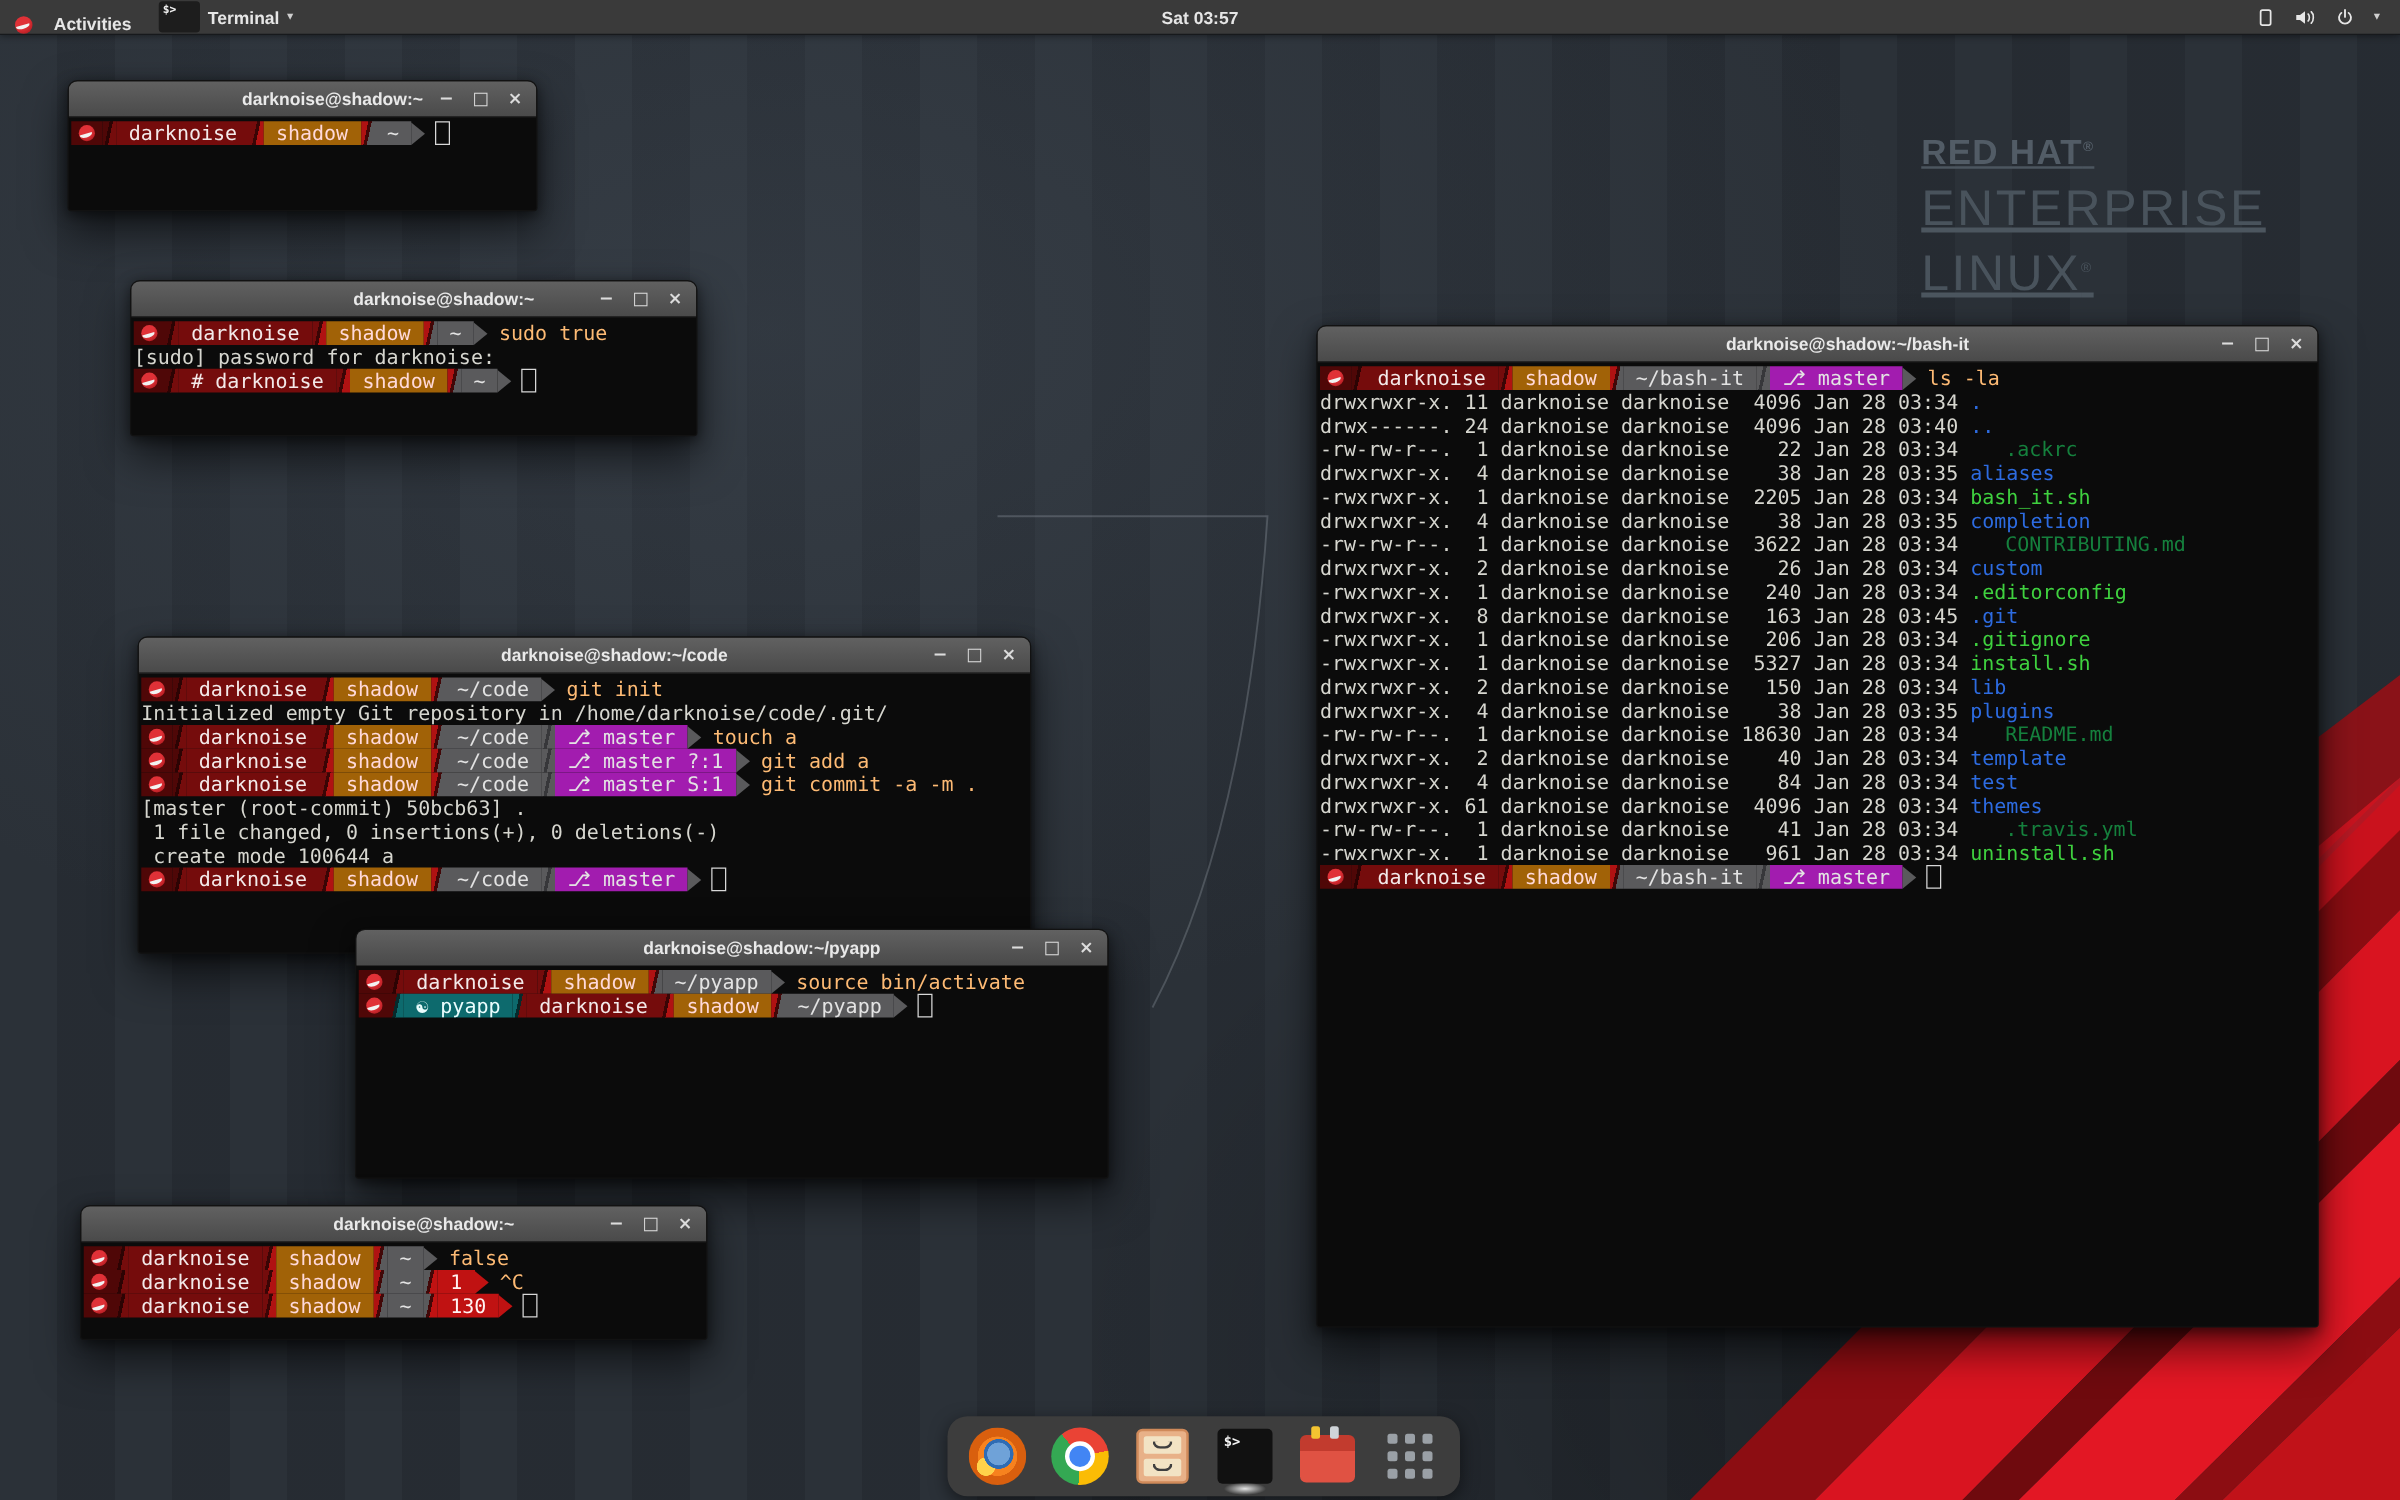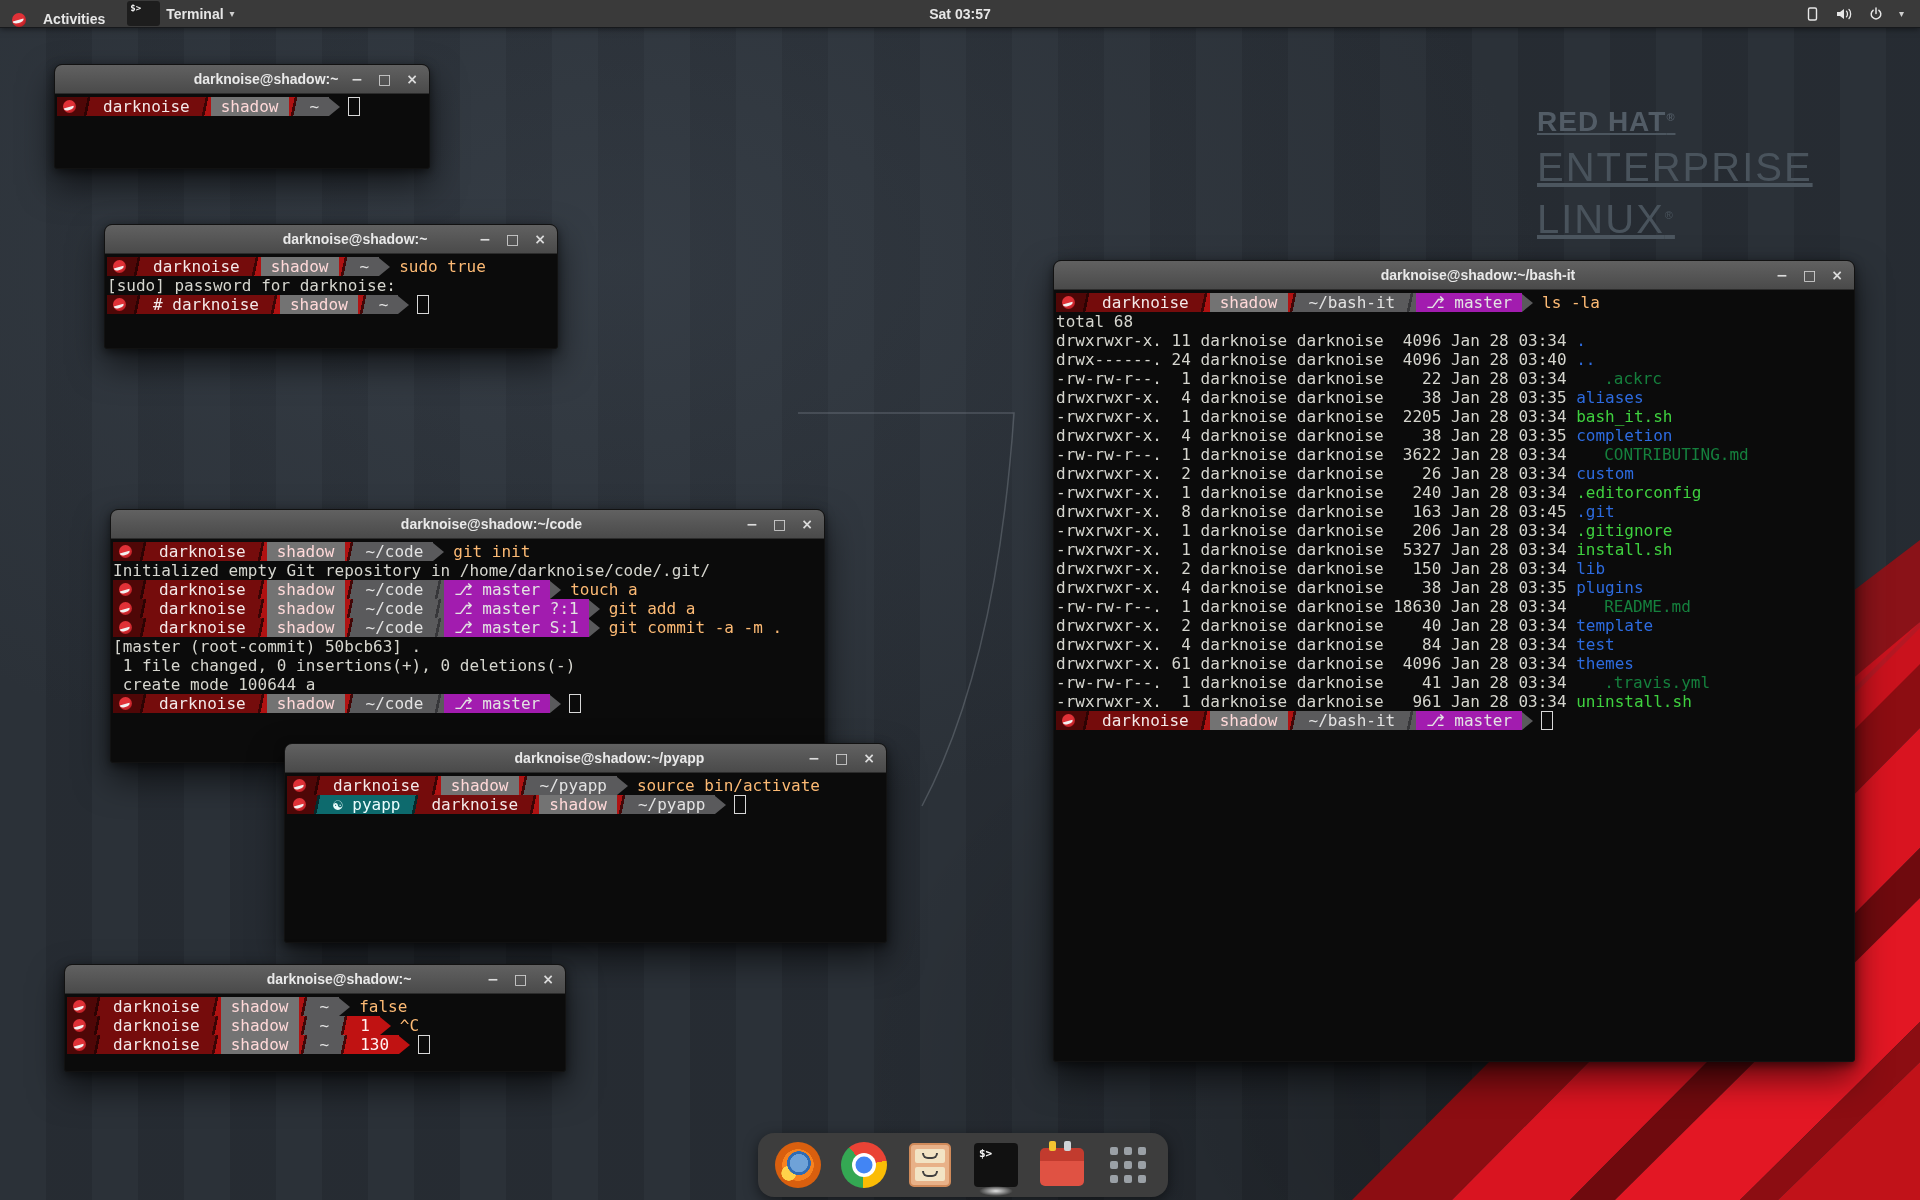--- a/index.html
+++ b/index.html
@@ -59,21 +59,21 @@
   .fc-exec{color:#3fd13f;}
   .fc-plain{color:#15803d;margin-left:28px;}
   .cmd{margin-left:9px;color:#fdba74;}
   .cursor{width:10px;height:17px;border:1px solid #d8d8d8;margin-left:8px;flex:none;}
 
   .seg{display:flex;align-items:center;height:19px;padding:0 10px;flex:none;
     font:16px/19px "DejaVu Sans Mono",monospace;}
   .seg.hat{background:#4f0707;padding:0 6px;}
   .seg.hat .hat-icon{width:13px;height:13px;}
   .seg.user{background:#750c0c;color:#f3e9e9;}
-  .seg.host{background:#737373;color:#ffd9d9;}
+  .seg.host{background:#a16207;color:#ffd9d9;}
   .seg.path{background:#5a5a5c;color:#e3e3e3;}
   .seg.git {background:#a21caf;color:#e3e3e3;}
   .seg.exit{background:#c01212;color:#fff2f2;}
   .seg.venv{background:#0d6a6d;color:#eafdfd;}
   .sep{width:11px;height:19px;flex:none;}
   .s-hat-user {background:linear-gradient(102deg,#4f0707 38%,#2c0303 38% 56%,#750c0c 56%);}
   .s-hat-venv {background:linear-gradient(102deg,#4f0707 38%,#062a2b 38% 56%,#0d6a6d 56%);}
   .s-user-host{background:linear-gradient(102deg,#750c0c 38%,#3a0505 38% 56%,#b01212 56%);}
   .s-host-path{background:linear-gradient(102deg,#b01212 38%,#420707 38% 56%,#5a5a5c 56%);}
   .s-path-git {background:linear-gradient(102deg,#5a5a5c 38%,#37373a 38% 56%,#5a5a5c 56%);}
@@ -256,21 +256,20 @@
         <div class="titlebar">
           <span class="title">darknoise@shadow:~/bash-it</span>
           <span class="winbtns">
             <span class="wbtn">−</span>
             <span class="wbtn">□</span>
             <span class="wbtn">×</span>
           </span>
         </div>
         <div class="tbody" style="height: 769px;">
           <div class="trow"><span class="seg hat"><span class="hat-icon"></span></span><span class="sep s-hat-user"></span><span class="seg user">darknoise</span><span class="sep s-user-host"></span><span class="seg host">shadow</span><span class="sep s-host-path"></span><span class="seg path">~/bash-it</span><span class="sep s-path-git"></span><span class="seg git">⎇ master</span><span class="arrow a-git"></span><span class="cmd">ls -la</span></div>
-          <div class="trow"><span class="plain">total 68</span></div>
           <div class="trow"><span class="plain">drwxrwxr-x. 11 darknoise darknoise  4096 Jan 28 03:34 </span><span class="fc-dir">.</span></div>
           <div class="trow"><span class="plain">drwx------. 24 darknoise darknoise  4096 Jan 28 03:40 </span><span class="fc-dir">..</span></div>
           <div class="trow"><span class="plain">-rw-rw-r--.  1 darknoise darknoise    22 Jan 28 03:34 </span><span class="fc-plain">.ackrc</span></div>
           <div class="trow"><span class="plain">drwxrwxr-x.  4 darknoise darknoise    38 Jan 28 03:35 </span><span class="fc-dir">aliases</span></div>
           <div class="trow"><span class="plain">-rwxrwxr-x.  1 darknoise darknoise  2205 Jan 28 03:34 </span><span class="fc-exec">bash_it.sh</span></div>
           <div class="trow"><span class="plain">drwxrwxr-x.  4 darknoise darknoise    38 Jan 28 03:35 </span><span class="fc-dir">completion</span></div>
           <div class="trow"><span class="plain">-rw-rw-r--.  1 darknoise darknoise  3622 Jan 28 03:34 </span><span class="fc-plain">CONTRIBUTING.md</span></div>
           <div class="trow"><span class="plain">drwxrwxr-x.  2 darknoise darknoise    26 Jan 28 03:34 </span><span class="fc-dir">custom</span></div>
           <div class="trow"><span class="plain">-rwxrwxr-x.  1 darknoise darknoise   240 Jan 28 03:34 </span><span class="fc-exec">.editorconfig</span></div>
           <div class="trow"><span class="plain">drwxrwxr-x.  8 darknoise darknoise   163 Jan 28 03:45 </span><span class="fc-dir">.git</span></div>

